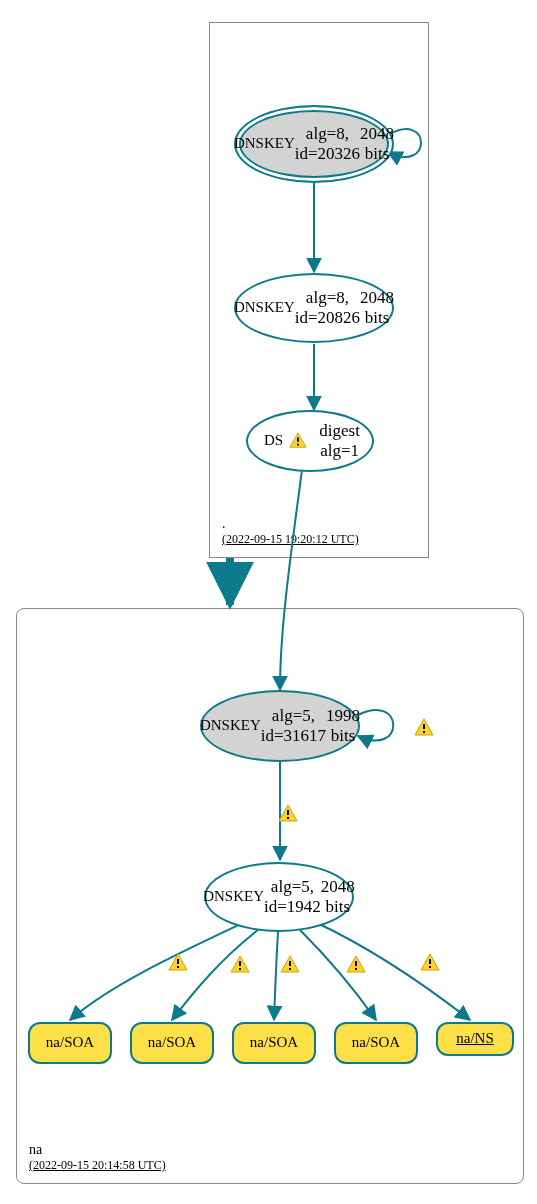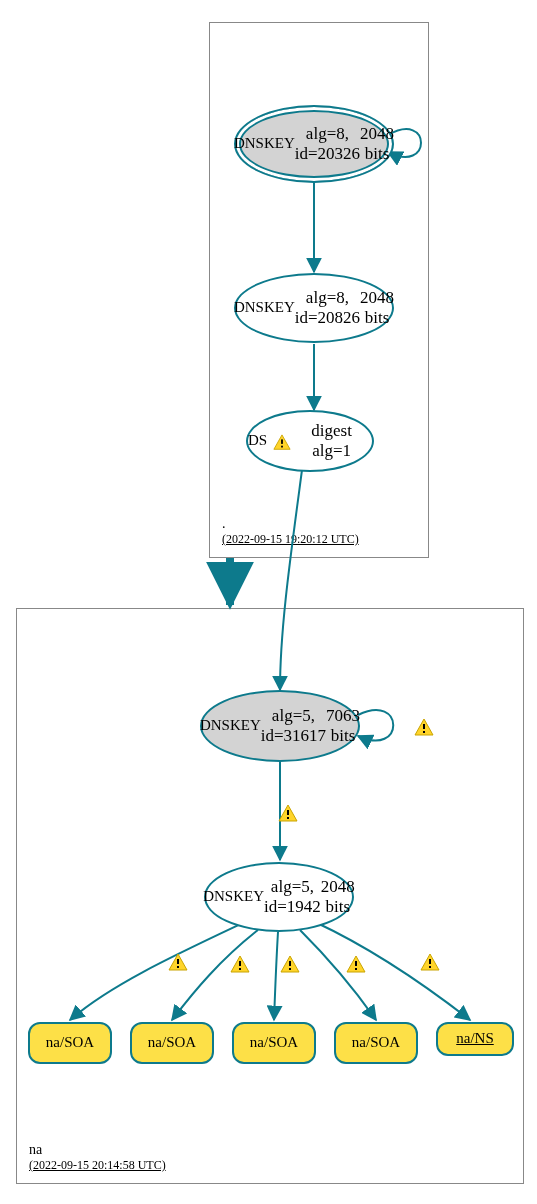--- a/index.html
+++ b/index.html
@@ -80,21 +80,21 @@
 </head>
 <body>
 
 <div class="zone-box" style="left:209px; top:22px; width:220px; height:536px;">
   <div class="zone-label" style="bottom:10px;">
     <div>.</div>
     <div class="ts">(2022-09-15 19:20:12 UTC)</div>
   </div>
 </div>
 
-<div class="zone-box" style="left:16px; top:608px; width:508px; height:576px;">
+<div class="zone-box" style="left:16px; top:608px; width:508px; height:576px;border-radius:8px;">
   <div class="zone-label" style="bottom:10px;">
     <div>na</div>
     <div class="ts">(2022-09-15 20:14:58 UTC)</div>
   </div>
 </div>
 
 <svg class="edges" width="537" height="1204">
   <defs>
     <marker id="ah" viewBox="0 0 10 10" refX="9" refY="5" markerWidth="8" markerHeight="8" orient="auto-start-reverse">
       <path d="M0,0 L10,5 L0,10 Z" fill="#0d7a8c"></path>
@@ -131,37 +131,37 @@
   <div class="sub-line">2048 bits</div>
 </div>
 
 <div class="node ellipse" style="left:234px; top:273px; width:160px; height:70px;">
   <div class="title-line">DNSKEY</div>
   <div class="sub-line">alg=8, id=20826</div>
   <div class="sub-line">2048 bits</div>
 </div>
 
 <div class="node ellipse" style="left:246px; top:410px; width:128px; height:62px;">
-  <div style="display:flex; align-items:flex-end; gap:6px;">
+  <div style="display:flex; align-items:flex-start; gap:6px;margin-left:16px;">
     <span class="title-line">DS</span>
     <span style="display:inline-block;width:18px;height:16px;">
       <svg viewBox="0 0 20 18">
           <path d="M10 1 L19 17 L1 17 Z" fill="#ffd42a" stroke="#c9a400" stroke-width="1"></path>
           <rect x="9" y="6" width="2" height="5" fill="#000"></rect>
           <rect x="9" y="13" width="2" height="2" fill="#000"></rect>
         </svg>
     </span>
   </div>
   <div class="sub-line">digest alg=1</div>
 </div>
 
 <div class="node ellipse filled" style="left:200px; top:690px; width:160px; height:72px;">
   <div class="title-line">DNSKEY</div>
   <div class="sub-line">alg=5, id=31617</div>
-  <div class="sub-line">7063 bits</div>
+  <div class="sub-line">1998 bits</div>
 </div>
 
 <div class="node ellipse" style="left:204px; top:862px; width:150px; height:70px;">
   <div class="title-line">DNSKEY</div>
   <div class="sub-line">alg=5, id=1942</div>
   <div class="sub-line">2048 bits</div>
 </div>
 
 <div class="node roundrect" style="left:28px;  top:1022px; width:84px; height:42px;">
   <span class="rr-text">na/SOA</span>

